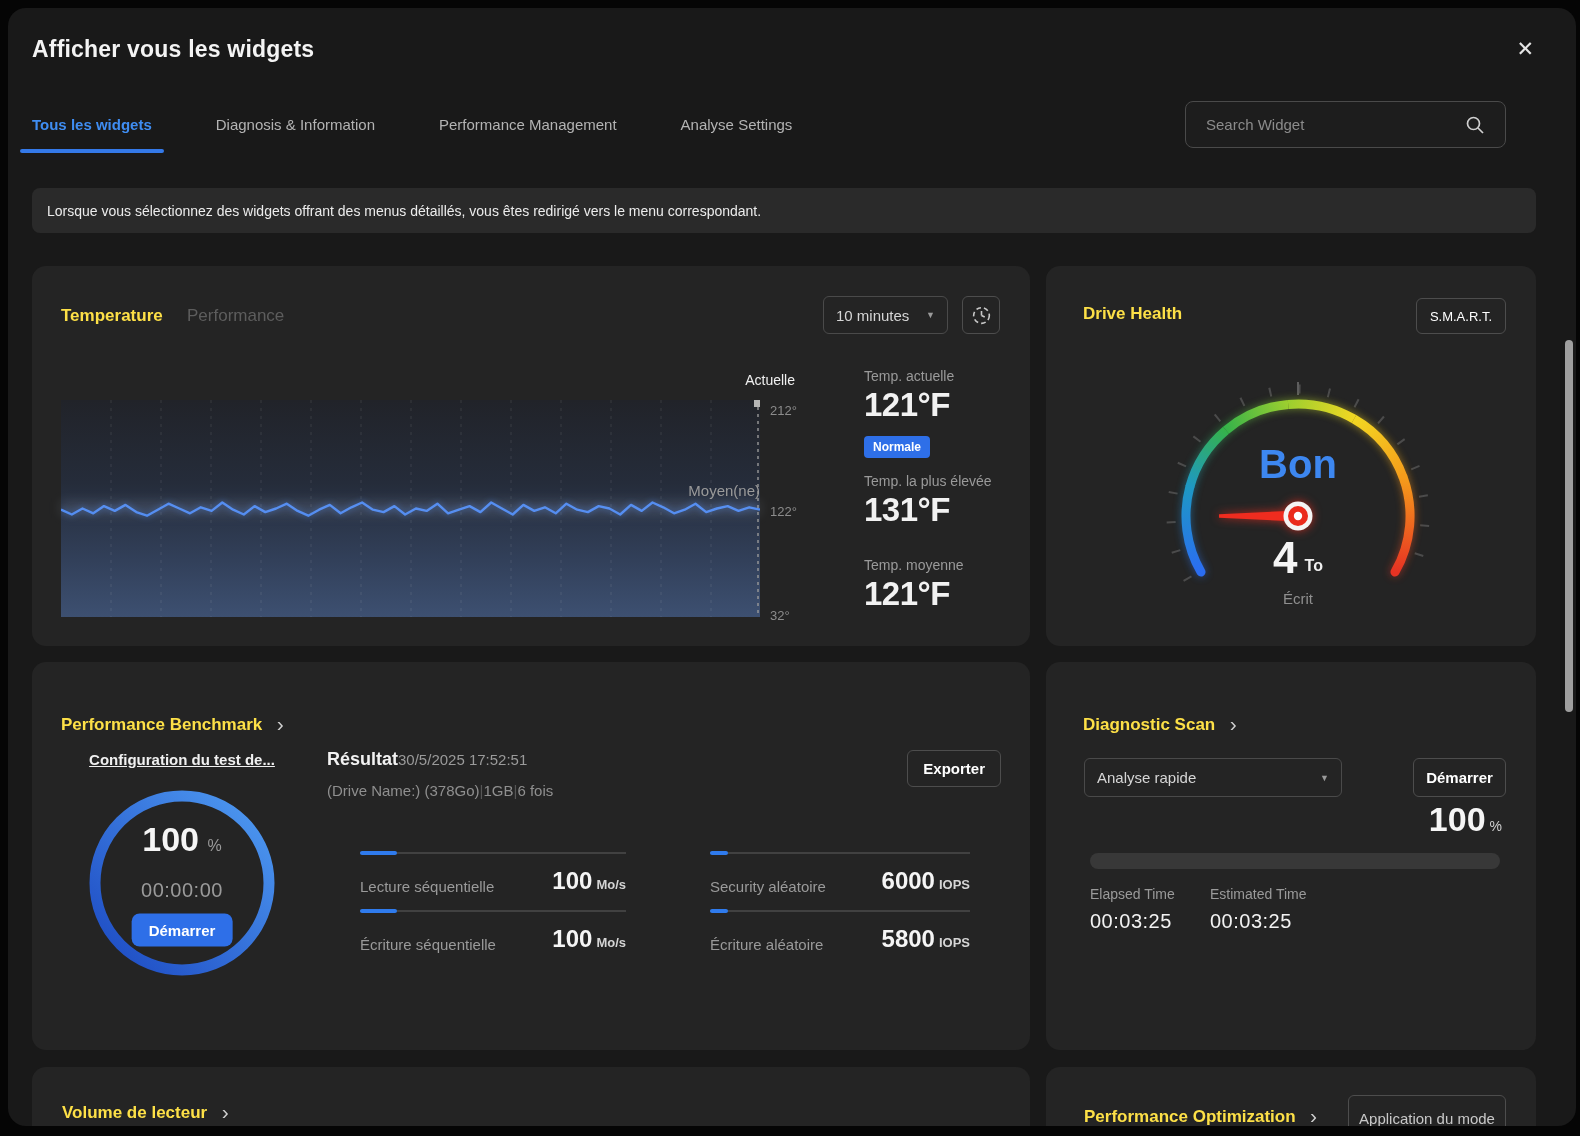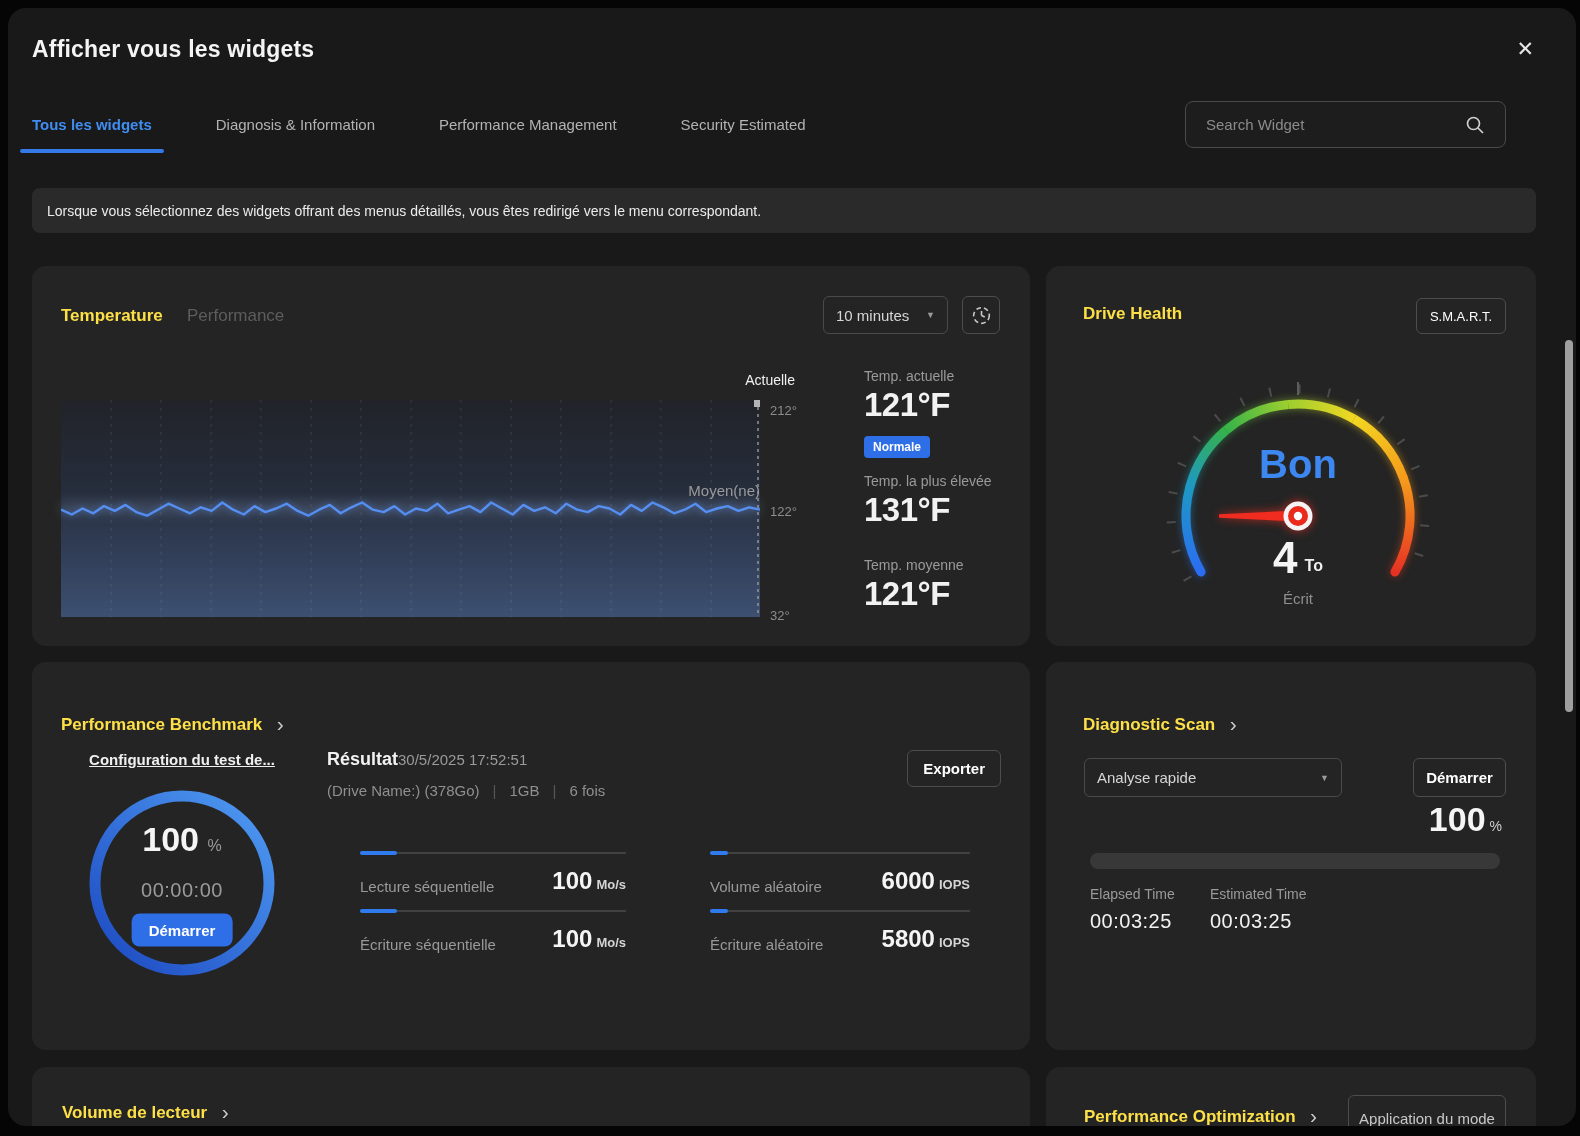--- a/index.html
+++ b/index.html
@@ -50,21 +50,21 @@
 
 <div id="modal">
 
   <div class="abs page-title" style="left:24px; top:28px;">Afficher vous les widgets</div>
   <div class="abs close-btn" style="right:42px; top:30px;">✕</div>
 
   <div class="abs tabs" style="left:12px; top:102px;">
     <div class="tab active">Tous les widgets</div>
     <div class="tab">Diagnosis &amp; Information</div>
     <div class="tab">Performance Management</div>
-    <div class="tab">Security Estimated</div>
+    <div class="tab">Analyse Settings</div>
   </div>
 
   <div class="abs search" style="left:1177px; top:93px; width:321px; height:47px;">
     <input type="text" placeholder="Search Widget" style="">
     <svg width="20" height="20" viewBox="0 0 20 20">
       <circle cx="8.5" cy="8.5" r="6" fill="none" stroke="#cfcfcf" stroke-width="1.7"></circle>
       <line x1="13" y1="13" x2="18" y2="18" stroke="#cfcfcf" stroke-width="1.7"></line>
     </svg>
   </div>
 
@@ -214,21 +214,21 @@
         <span style="font-size:16px; color:#9a9a9a; margin-left:4px;">%</span>
       </div>
       <div style="font-size:20px; color:#9a9a9a; margin-top:20px; letter-spacing:.5px;">00:00:00</div>
       <button class="btn-blue" style="margin:12px auto 0; padding:8px 17px;">Démarrer</button>
     </div>
 
     <div class="abs" style="left:295px; top:87px; display:flex; align-items:baseline; gap:0;">
       <span style="font-size:18px; font-weight:bold; color:#f2f2f2;">Résultat</span>
       <span style="font-size:15px; color:#9a9a9a;">30/5/2025 17:52:51</span>
     </div>
-    <div class="abs" style="left:295px; top:120px; font-size:15px; color:#8f8f8f; display:flex; gap:13px; align-items:baseline;">
+    <div class="abs" style="left:295px; top:120px; font-size:15px; color:#8f8f8f; display:flex; align-items:baseline;">
       <span>(Drive Name:) (378Go)</span>
       <span style="color:#565656;">|</span>
       <span>1GB</span>
       <span style="color:#565656;">|</span>
       <span>6 fois</span>
     </div>
     <div class="abs btn-outline" style="right:29px; top:88px; height:37px; padding:0 15px; font-size:15px; font-weight:bold;">Exporter</div>
 
     <div class="abs" style="left:328px; top:188px; width:266px;">
       <div class="rbar">
@@ -249,21 +249,21 @@
         <span class="rlabel">Écriture séquentielle</span>
         <span><span class="rval">100</span><span class="runit">Mo/s</span></span>
       </div>
     </div>
     <div class="abs" style="left:678px; top:188px; width:260px;">
       <div class="rbar">
           <div class="track"></div>
           <div class="fill" style="width: 7%;"></div>
         </div>
       <div class="rrow">
-        <span class="rlabel">Volume aléatoire</span>
+        <span class="rlabel">Security aléatoire</span>
         <span><span class="rval">6000</span><span class="runit">IOPS</span></span>
       </div>
     </div>
     <div class="abs" style="left:678px; top:246px; width:260px;">
       <div class="rbar">
           <div class="track"></div>
           <div class="fill" style="width: 7%;"></div>
         </div>
       <div class="rrow">
         <span class="rlabel">Écriture aléatoire</span>

